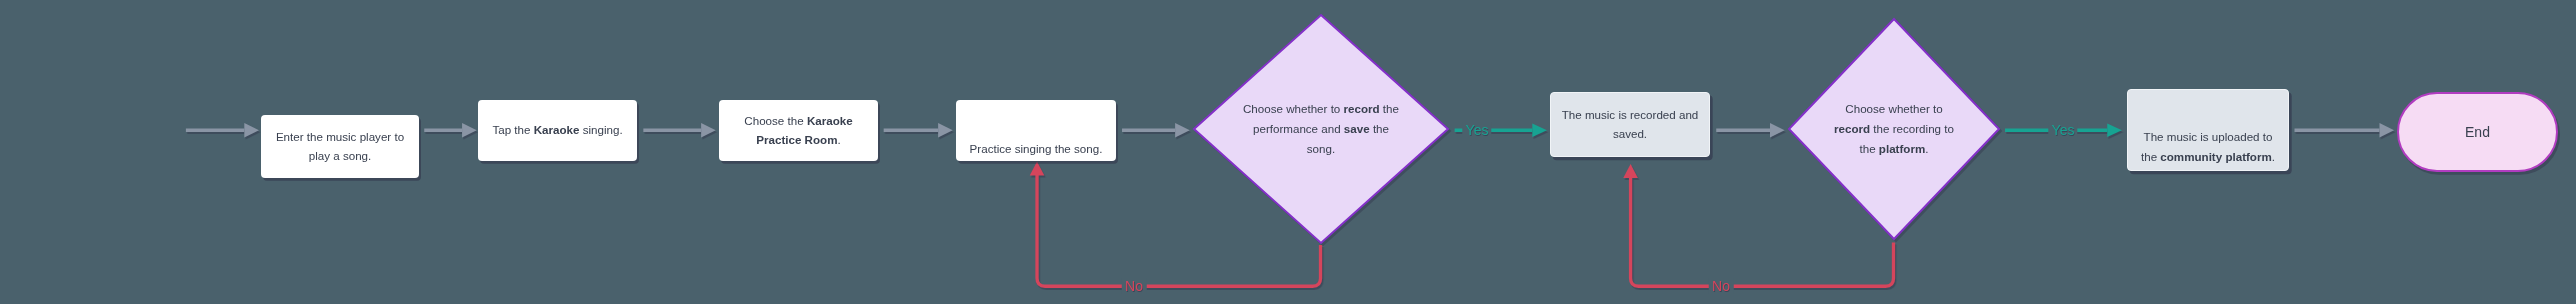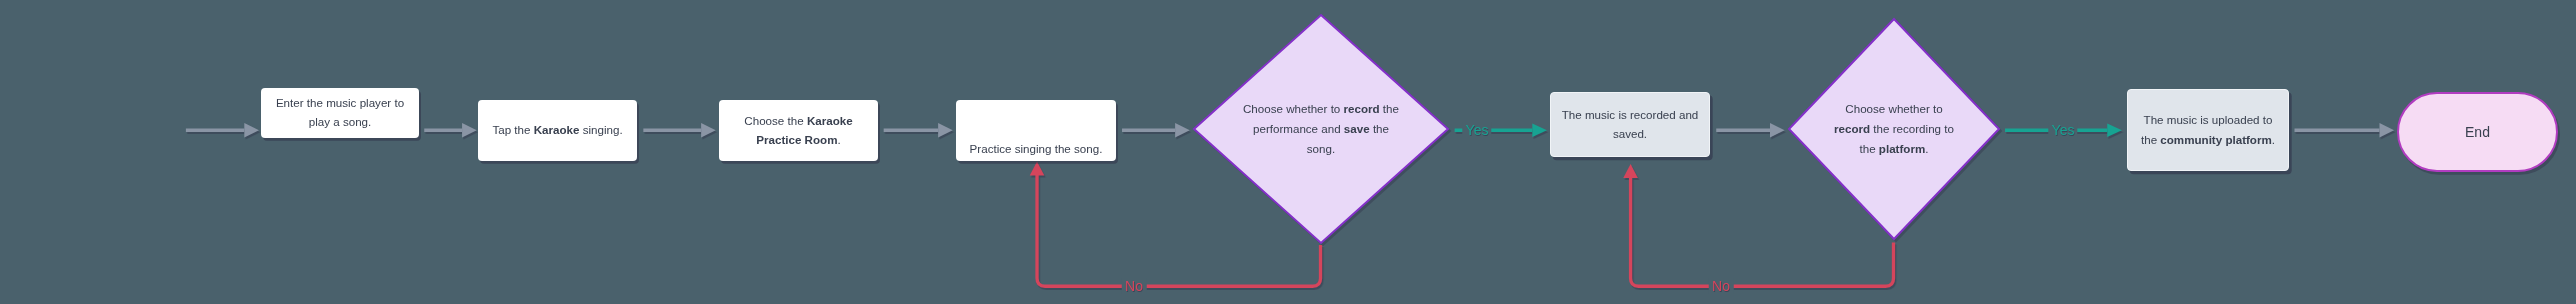--- a/index.html
+++ b/index.html
@@ -96,21 +96,21 @@
       <path d="M1989,369 L1989,419 Q1989,431 1977,431 L1574,431 Q1562,431 1562,419 L1562,262"></path>
       <polygon points="1551,264 1573,264 1562,243"></polygon>
     </g>
     <g class="edge-no">
       <path d="M2852,365 L2852,419 Q2852,431 2840,431 L2468,431 Q2456,431 2456,419 L2456,266"></path>
       <polygon points="2445,268 2467,268 2456,247"></polygon>
     </g>
   </svg>
 
 
-  <div class="node process" style="left:261px;top:88px;width:158px;height:50px;">
+  <div class="node process" style="left:261px;top:115px;width:158px;height:63px;">
     <div class="node-text"><span>Enter the music player to play a song.</span></div>
   </div>
 
   <div class="node process" style="left:478px;top:100px;width:159px;height:61px;">
     <div class="node-text"><span>Tap the </span><span class="b">Karaoke</span><span> singing.</span></div>
   </div>
 
   <div class="node process" style="left:719px;top:100px;width:159px;height:61px;">
     <div class="node-text"><span>Choose the </span><span class="b">Karaoke Practice Room</span><span>.</span></div>
   </div>
@@ -130,21 +130,21 @@
     <div class="node-text"><span>The music is recorded and saved.</span></div>
   </div>
 
   <div class="node decision" style="left:1787px;top:17.3px;width:214px;height:224px;">
     <svg viewBox="0 0 322 338" preserveAspectRatio="none">
       <polygon class="diamond" points="161,3 319,169 161,335 3,169"></polygon>
     </svg>
     <div class="node-text" style="width:133px;"><span>Choose whether to </span><span class="b">record</span><span> the recording to the </span><span class="b">platform</span><span>.</span></div>
   </div>
 
-  <div class="node process-alt" style="left:2127px;top:89px;width:162px;height:82px;">
+  <div class="node process-alt" style="left:2127px;top:89px;width:162px;height:82px;align-items:flex-end;">
     <div class="node-text" style="line-height:20px;"><span>The music is uploaded to the </span><span class="b">community platform</span><span>.</span></div>
   </div>
 
   <div class="node terminal terminal-end" style="left:2397px;top:92px;width:161px;height:80px;">
     <span>End</span>
   </div>
 
   <span class="edge-label yes" style="left:1477px;top:130px;">Yes</span>
   <span class="edge-label no" style="left:1134px;top:286px;">No</span>
   <span class="edge-label yes" style="left:2063px;top:130px;">Yes</span>

